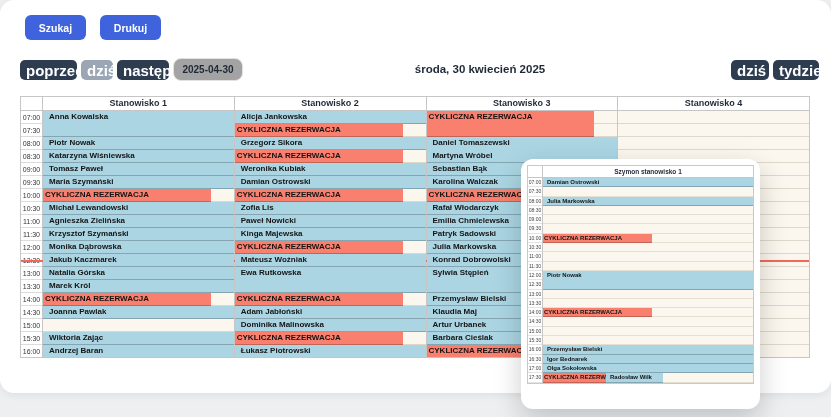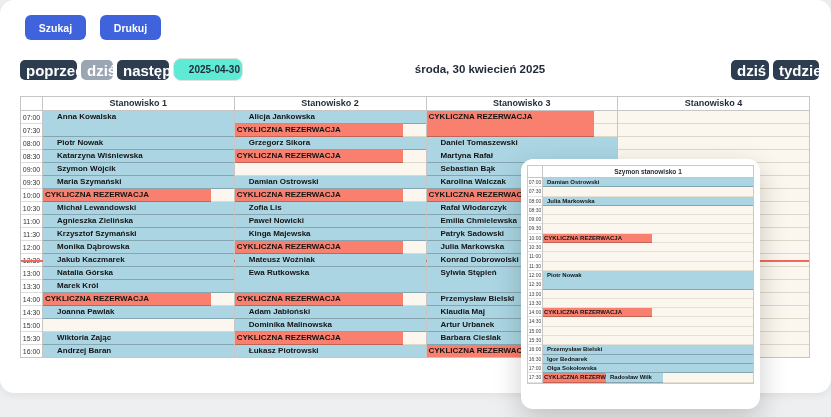--- a/index.html
+++ b/index.html
@@ -20,22 +20,22 @@
   .btn-szukaj { left:25px;  width:61px; }
   .btn-drukuj { left:100px; width:61px; }
   .btn-nav { background:var(--dark); border-radius:5px; font-size:15px; height:20px; top:60px; }
   .btn-prev  { left:20px;  width:57px; }
   .btn-today { left:81px;  width:32px; background:var(--muted); }
   .btn-next  { left:117px; width:52px; }
   .btn-day   { left:731px; width:38px; }
   .btn-week  { left:773px; width:46px; }
   .date-input {
     position:absolute; left:173px; top:58px; width:70px; height:23px;
-    border:1.5px solid #e2e2e2; border-radius:8px; text-align:right;
-    font-family:inherit; font-size:10px; font-weight:bold; color:#1f2937; background:#5eead4;
+    border:1.5px solid #e2e2e2; border-radius:8px; text-align:center;
+    font-family:inherit; font-size:10px; font-weight:bold; color:#1f2937; background:#a3a3a3;
   }
   .page-title {
     position:absolute; left:349px; top:63px; width:262px; text-align:center;
     font-size:11.5px; font-weight:bold; color:#1f2937;
   }
 
   
   .schedule {
     position:absolute; left:20px; top:96px; width:790px; height:262px;
     border:1px solid #c6c6c6; display:flex; background:#fff; overflow:hidden;
@@ -58,21 +58,21 @@
   .stripe { background:#fbf7ee; border-bottom:1px solid #ded8ca; }
   .schedule .stripe { height:13px; }
   .event {
     position:absolute; left:0; overflow:hidden; white-space:nowrap;
     font-weight:bold; color:#141414; z-index:2;
     border-bottom:1px solid rgba(0,0,0,0.22);
   }
   .event.booking  { background:var(--booking);  }
   .event.reserved { background:var(--reserved); }
   .schedule .event { font-size:8px; }
-  .schedule .event.booking  { padding-left:14px; }
+  .schedule .event.booking  { padding-left:6px; }
   .schedule .event.reserved { padding-left:2px; }
   .now-line {
     position:absolute; left:0; width:100%; height:2px;
     background:var(--now); z-index:1;
   }
 
   
   .popup {
     position:absolute; left:521px; top:159px; width:239px; height:250px;
     background:#fff; border-radius:12px; padding:6px;
@@ -154,21 +154,21 @@
           <div class="stripe"></div>
           <div class="stripe"></div>
           <div class="stripe"></div>
           <div class="stripe"></div>
           <div class="stripe"></div>
           <div class="stripe"></div>
           <div class="stripe"></div>
           <div class="event booking" style="top: 0px; height: 26px; width: 100%; line-height: 12px;">Anna Kowalska</div>
           <div class="event booking" style="top: 26px; height: 13px; width: 100%; line-height: 12px;">Piotr Nowak</div>
           <div class="event booking" style="top: 39px; height: 13px; width: 100%; line-height: 12px;">Katarzyna Wiśniewska</div>
-          <div class="event booking" style="top: 52px; height: 13px; width: 100%; line-height: 12px;">Szymon Wójcik</div>
+          <div class="event booking" style="top: 52px; height: 13px; width: 100%; line-height: 12px;">Tomasz Paweł</div>
           <div class="event booking" style="top: 65px; height: 13px; width: 100%; line-height: 12px;">Maria Szymański</div>
           <div class="event reserved" style="top: 78px; height: 13px; width: 88%; line-height: 12px;">CYKLICZNA REZERWACJA</div>
           <div class="event booking" style="top: 104px; height: 13px; width: 100%; line-height: 12px;">Agnieszka Zielińska</div>
           <div class="event booking" style="top: 91px; height: 13px; width: 100%; line-height: 12px;">Michał Lewandowski</div>
           <div class="event booking" style="top: 117px; height: 13px; width: 100%; line-height: 12px;">Krzysztof Szymański</div>
           <div class="event booking" style="top: 130px; height: 13px; width: 100%; line-height: 12px;">Monika Dąbrowska</div>
           <div class="event booking" style="top: 143px; height: 13px; width: 100%; line-height: 12px;">Jakub Kaczmarek</div>
           <div class="event booking" style="top: 156px; height: 13px; width: 100%; line-height: 12px;">Natalia Górska</div>
           <div class="event booking" style="top: 169px; height: 13px; width: 100%; line-height: 12px;">Marek Król</div>
           <div class="event reserved" style="top: 182px; height: 13px; width: 88%; line-height: 12px;">CYKLICZNA REZERWACJA</div>
@@ -197,20 +197,21 @@
           <div class="stripe"></div>
           <div class="stripe"></div>
           <div class="stripe"></div>
           <div class="stripe"></div>
           <div class="stripe"></div>
           <div class="stripe"></div>
           <div class="event booking" style="top: 0px; height: 13px; width: 100%; line-height: 12px;">Alicja Jankowska</div>
           <div class="event reserved" style="top: 13px; height: 13px; width: 88%; line-height: 12px;">CYKLICZNA REZERWACJA</div>
           <div class="event booking" style="top: 26px; height: 13px; width: 100%; line-height: 12px;">Grzegorz Sikora</div>
           <div class="event reserved" style="top: 39px; height: 13px; width: 88%; line-height: 12px;">CYKLICZNA REZERWACJA</div>
+          <div class="event booking" style="top: 52px; height: 13px; width: 100%; line-height: 12px;">Weronika Kubiak</div>
           <div class="event booking" style="top: 65px; height: 13px; width: 100%; line-height: 12px;">Damian Ostrowski</div>
           <div class="event reserved" style="top: 78px; height: 13px; width: 88%; line-height: 12px;">CYKLICZNA REZERWACJA</div>
           <div class="event booking" style="top: 91px; height: 13px; width: 100%; line-height: 12px;">Zofia Lis</div>
           <div class="event booking" style="top: 104px; height: 13px; width: 100%; line-height: 12px;">Paweł Nowicki</div>
           <div class="event booking" style="top: 117px; height: 13px; width: 100%; line-height: 12px;">Kinga Majewska</div>
           <div class="event reserved" style="top: 130px; height: 13px; width: 88%; line-height: 12px;">CYKLICZNA REZERWACJA</div>
           <div class="event booking" style="top: 143px; height: 13px; width: 100%; line-height: 12px;">Mateusz Woźniak</div>
           <div class="event booking" style="top: 156px; height: 26px; width: 100%; line-height: 12px;">Ewa Rutkowska</div>
           <div class="event reserved" style="top: 182px; height: 13px; width: 88%; line-height: 12px;">CYKLICZNA REZERWACJA</div>
           <div class="event booking" style="top: 195px; height: 13px; width: 100%; line-height: 12px;">Adam Jabłoński</div>
@@ -236,21 +237,21 @@
           <div class="stripe"></div>
           <div class="stripe"></div>
           <div class="stripe"></div>
           <div class="stripe"></div>
           <div class="stripe"></div>
           <div class="stripe"></div>
           <div class="stripe"></div>
           <div class="stripe"></div>
           <div class="event reserved" style="top: 0px; height: 26px; width: 88%; line-height: 12px;">CYKLICZNA REZERWACJA</div>
           <div class="event booking" style="top: 26px; height: 17px; width: 100%; line-height: 12px;">Daniel Tomaszewski</div>
-          <div class="event booking" style="top: 39px; height: 13px; width: 100%; line-height: 12px;">Martyna Rafał</div>
+          <div class="event booking" style="top: 39px; height: 13px; width: 100%; line-height: 12px;">Martyna Wróbel</div>
           <div class="event booking" style="top: 52px; height: 13px; width: 100%; line-height: 12px;">Sebastian Bąk</div>
           <div class="event booking" style="top: 65px; height: 13px; width: 100%; line-height: 12px;">Karolina Walczak</div>
           <div class="event reserved" style="top: 78px; height: 13px; width: 88%; line-height: 12px;">CYKLICZNA REZERWACJA</div>
           <div class="event booking" style="top: 91px; height: 13px; width: 100%; line-height: 12px;">Rafał Włodarczyk</div>
           <div class="event booking" style="top: 104px; height: 13px; width: 100%; line-height: 12px;">Emilia Chmielewska</div>
           <div class="event booking" style="top: 117px; height: 13px; width: 100%; line-height: 12px;">Patryk Sadowski</div>
           <div class="event booking" style="top: 130px; height: 13px; width: 100%; line-height: 12px;">Julia Markowska</div>
           <div class="event booking" style="top: 143px; height: 13px; width: 100%; line-height: 12px;">Konrad Dobrowolski</div>
           <div class="event booking" style="top: 156px; height: 26px; width: 100%; line-height: 12px;">Sylwia Stępień</div>
           <div class="event booking" style="top: 182px; height: 13px; width: 100%; line-height: 12px;">Przemysław Bielski</div>

